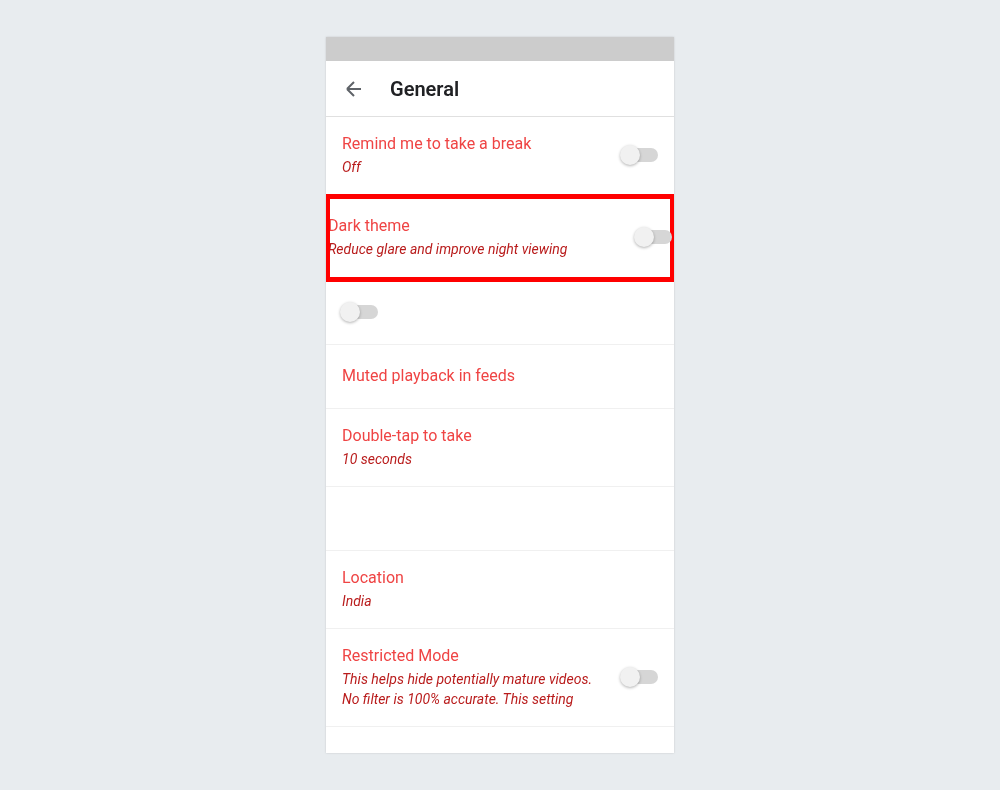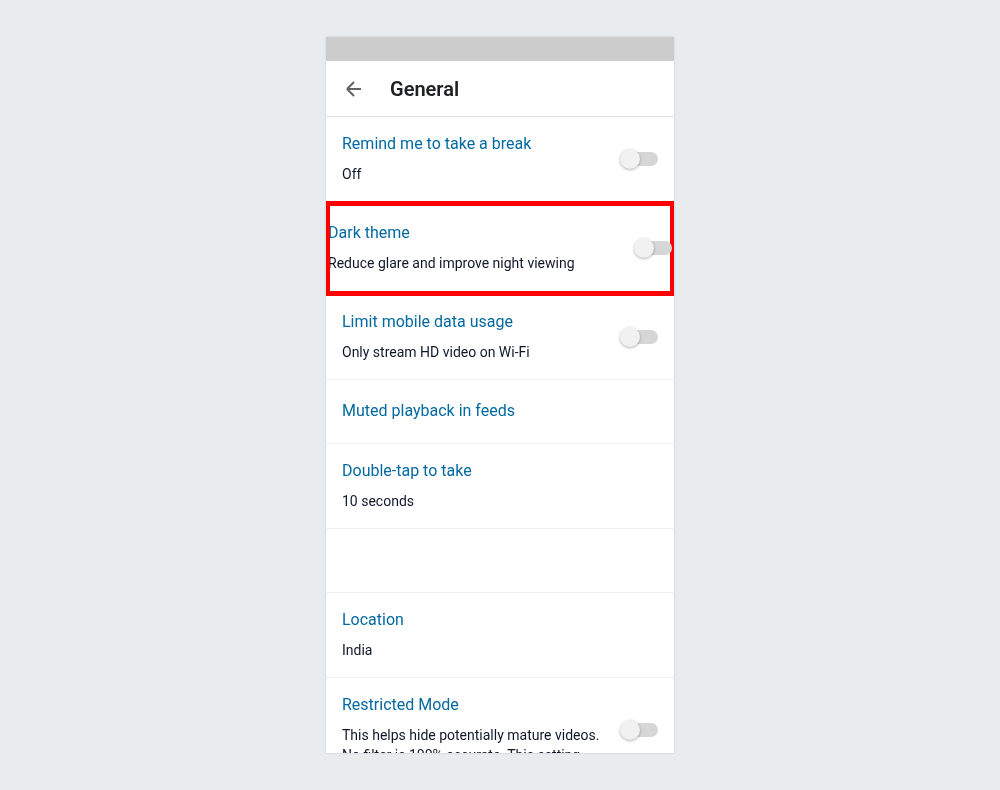--- a/index.html
+++ b/index.html
@@ -69,28 +69,29 @@
       outline: 5px solid #ff0000;
       outline-offset: -4px;
       padding: 20px 2px;
     }
     .setting-text {
       flex: 1;
       padding-right: 16px;
     }
     .setting-title {
       font-size: 16px;
-      color: #0369a1;
+      color: #ef4444;
       line-height: 1.4;
     }
     .setting-subtitle {
       font-size: 14px;
-      color: #0f172a;
+      color: #b91c1c;
       line-height: 1.4;
-      margin-top: 10px;
+      margin-top: 3px;
+      font-style: italic;
     }
     .toggle {
       width: 36px;
       height: 20px;
       position: relative;
       flex-shrink: 0;
     }
     .toggle-track {
       position: absolute;
       width: 32px;
@@ -144,24 +145,20 @@
         <div class="setting-title">Dark theme</div>
         <div class="setting-subtitle">Reduce glare and improve night viewing</div>
       </div>
       <div class="toggle">
         <div class="toggle-track"></div>
         <div class="toggle-thumb"></div>
       </div>
     </div>
 
     <div class="setting-item">
-      <div class="setting-text">
-        <div class="setting-title">Limit mobile data usage</div>
-        <div class="setting-subtitle">Only stream HD video on Wi-Fi</div>
-      </div>
       <div class="toggle">
         <div class="toggle-track"></div>
         <div class="toggle-thumb"></div>
       </div>
     </div>
 
     <div class="setting-item">
       <div class="setting-text">
         <div class="setting-title">Muted playback in feeds</div>
       </div>

